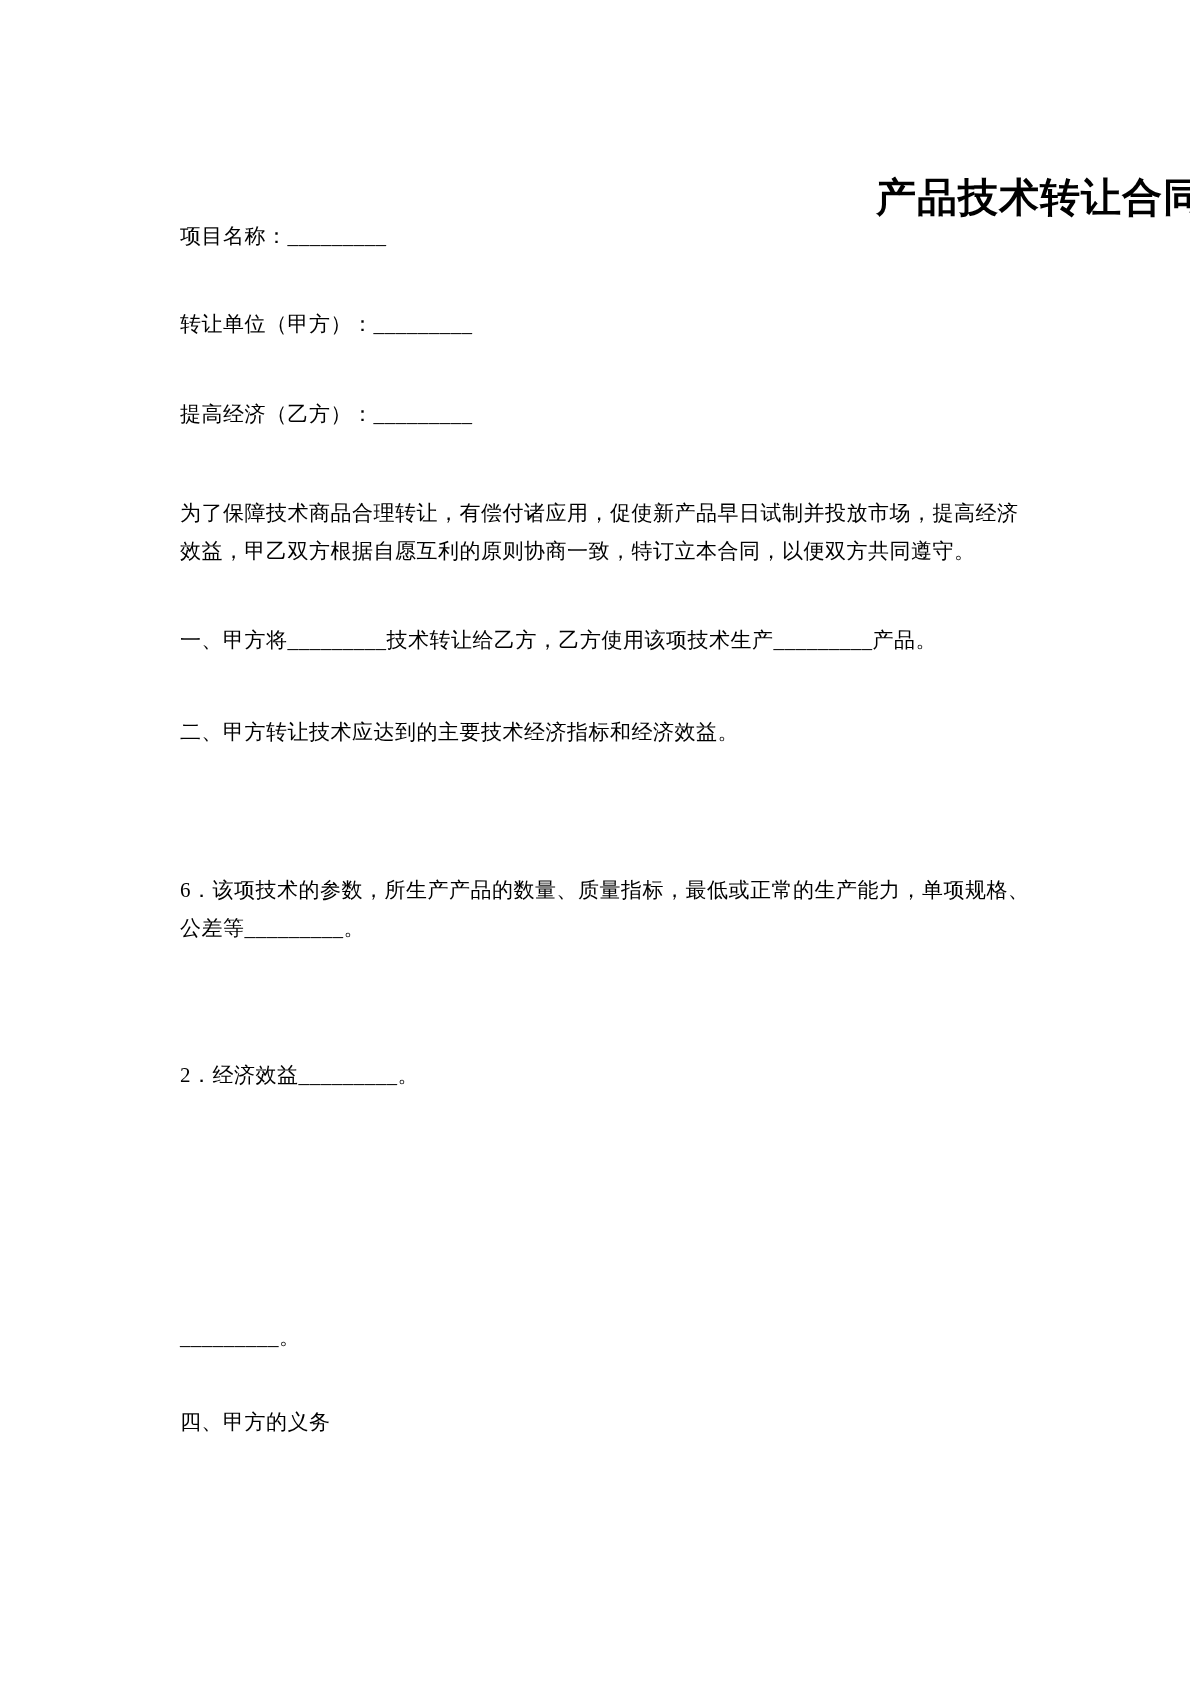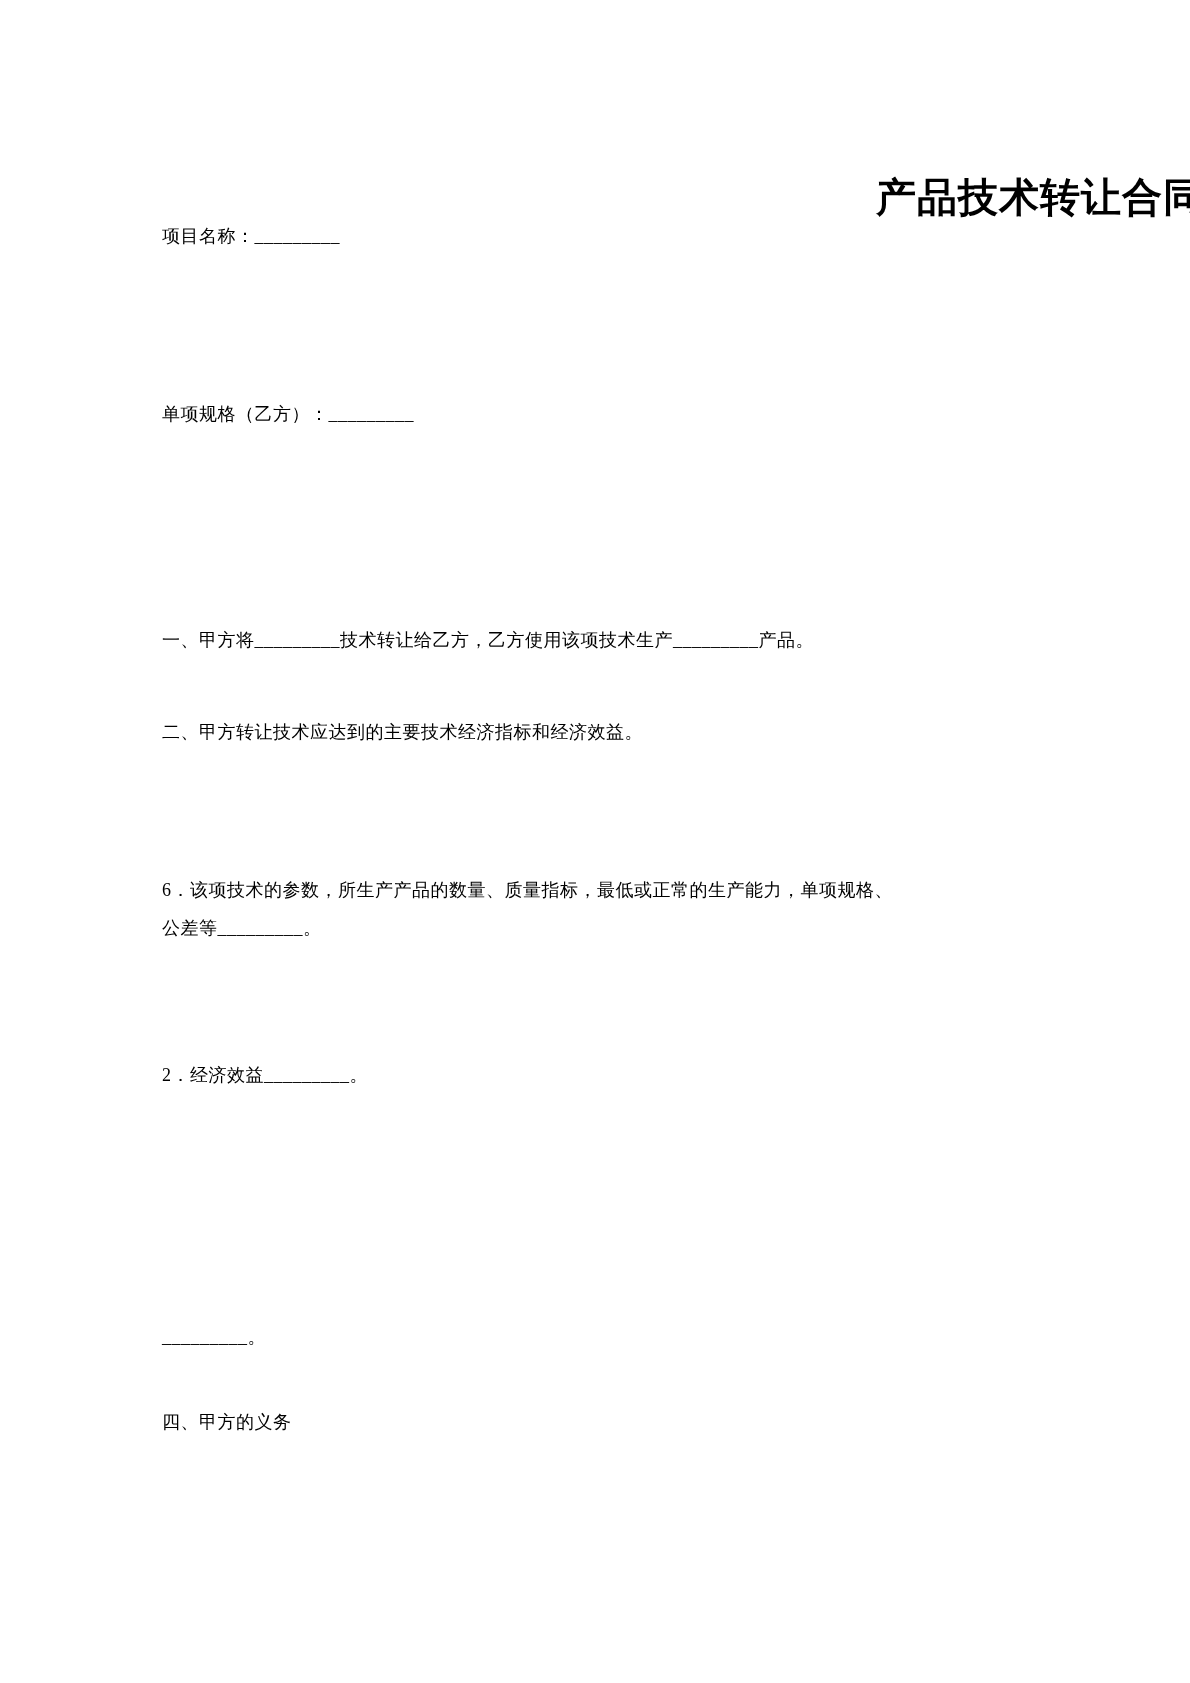--- a/index.html
+++ b/index.html
@@ -23,41 +23,44 @@
     width: 100%;
     margin: 14px;
     text-align: right;
     font-size: 40px;
     line-height: 52px;
     font-weight: bold;
     letter-spacing: 1px;
   }
   .line {
     position: absolute;
-    left: 162px;
+    left: 180px;
     width: 855px;
-    font-size: 18px;
+    font-size: 21px;
     line-height: 38px;
     text-align: justify;
     white-space: pre-line;
     letter-spacing: 0.5px;
   }
 </style>
 </head>
 <body>
 
 <div class="page">
 
   <h1 class="doc-title">产品技术转让合同</h1>
 
   <div class="line" style="top:217px">项目名称：_________</div>
 
+  <div class="line" style="top:305px">转让单位（甲方）：_________</div>
 
-  <div class="line" style="top:395px">单项规格（乙方）：_________</div>
+  <div class="line" style="top:395px">提高经济（乙方）：_________</div>
 
+  <div class="line" style="top:494px">为了保障技术商品合理转让，有偿付诸应用，促使新产品早日试制并投放市场，提高经济
+效益，甲乙双方根据自愿互利的原则协商一致，特订立本合同，以便双方共同遵守。</div>
 
   <div class="line" style="top:621px">一、甲方将_________技术转让给乙方，乙方使用该项技术生产_________产品。</div>
 
   <div class="line" style="top:713px">二、甲方转让技术应达到的主要技术经济指标和经济效益。</div>
 
   <div class="line" style="top:871px">6．该项技术的参数，所生产产品的数量、质量指标，最低或正常的生产能力，单项规格、
 公差等_________。</div>
 
   <div class="line" style="top:1056px">2．经济效益_________。</div>
 

